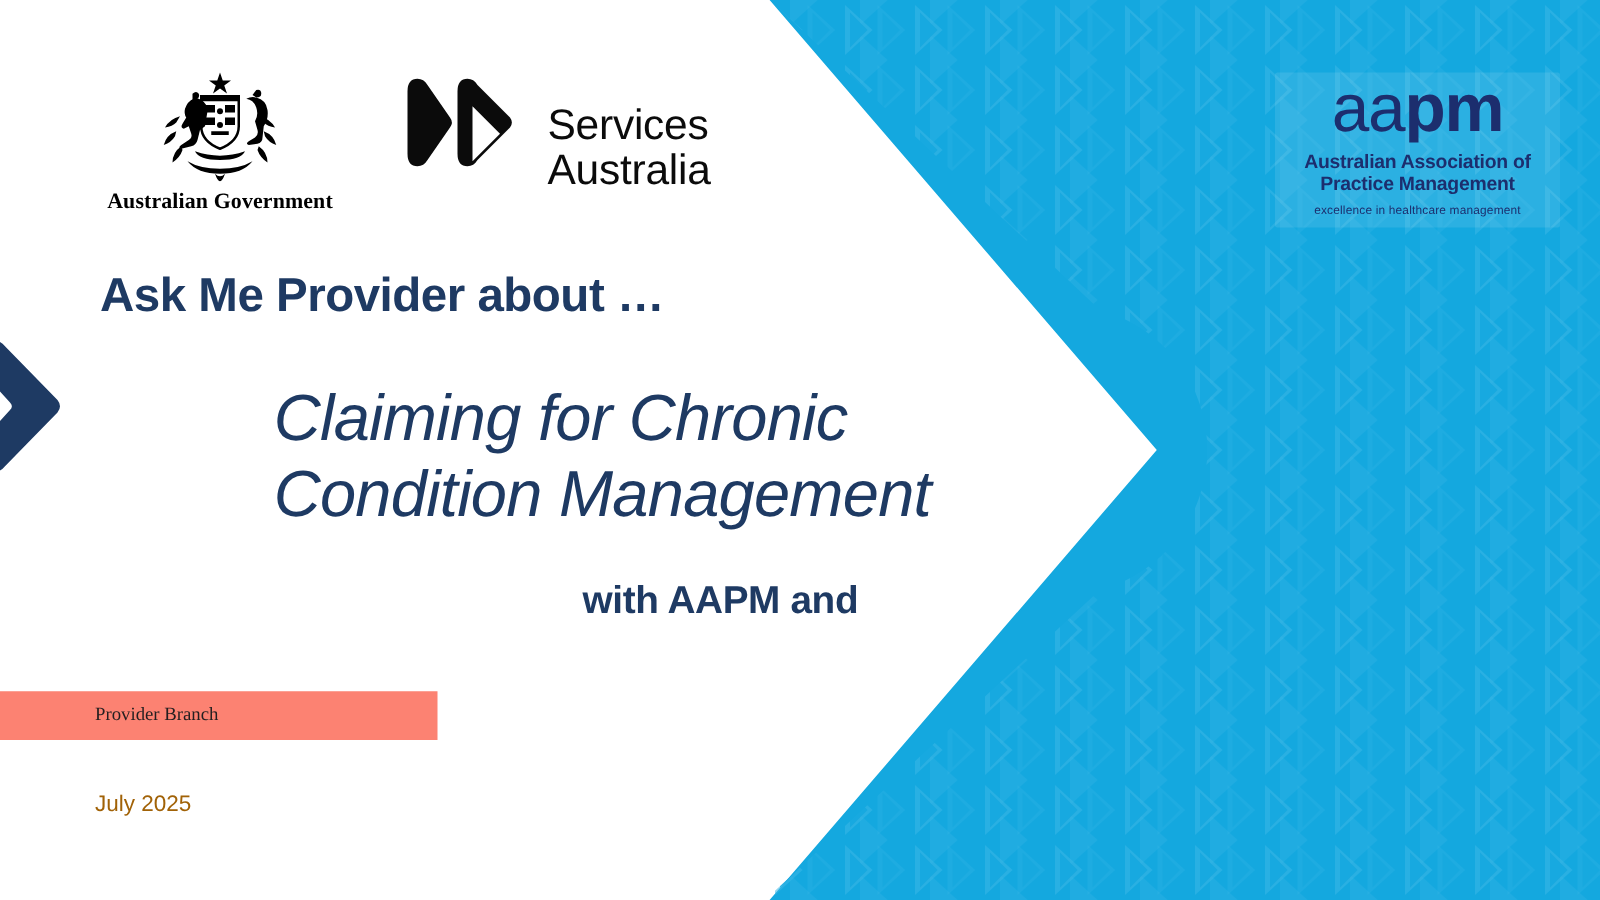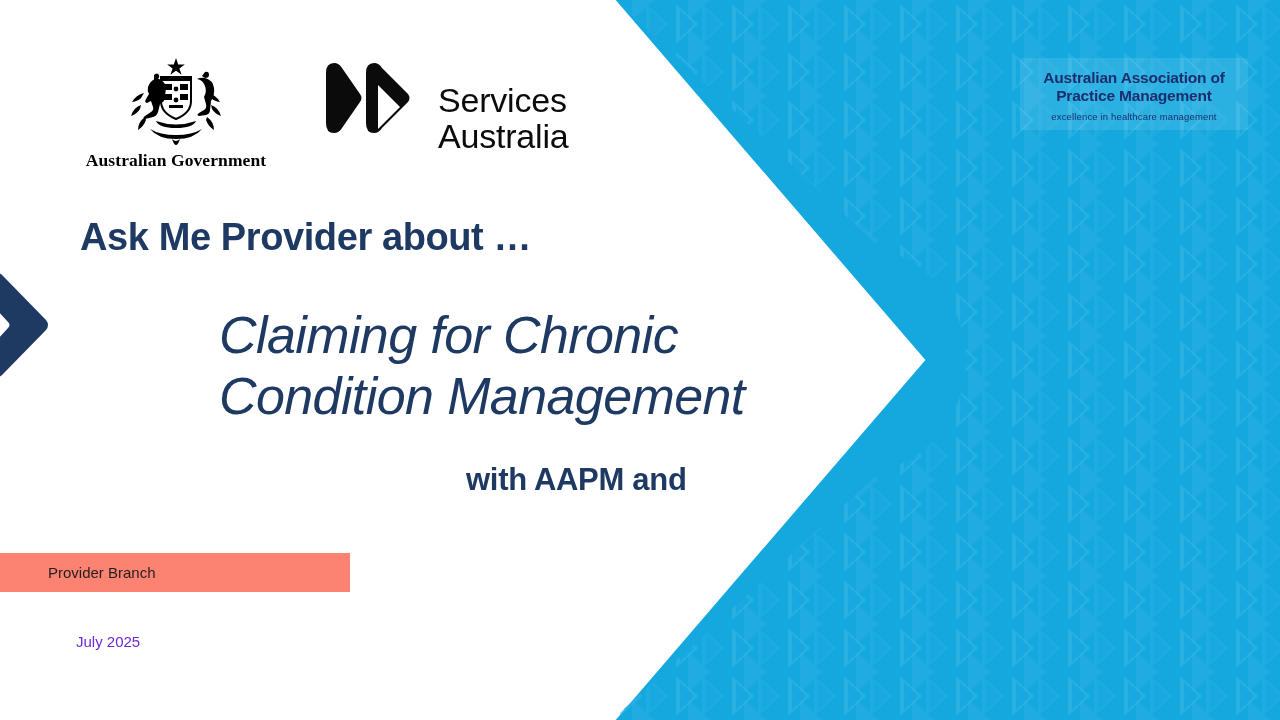--- a/index.html
+++ b/index.html
@@ -164,30 +164,31 @@
     left: 0;
     top: 553px;
     width: 350px;
     height: 39px;
     background: #FC8272;
     display: flex;
     align-items: center;
     z-index: 6;
   }
   .branch-label {
-    margin-left: 48px;
+    margin-left: 76px;
     font-size: 15px;
     color: #231F20;
+    font-family: Liberation Serif, serif;
   }
   .date-label {
     position: absolute;
     left: 76px;
     top: 633px;
-    font-size: 15px;
-    color: #6d28d9;
+    font-size: 18px;
+    color: #a16207;
     z-index: 6;
   }
 </style>
 </head>
 <body>
 
 <div class="slide">
 
   <div class="blue-panel"></div>
 
@@ -256,20 +257,21 @@
         </g>
       </svg>
       <div class="sa-wordmark">
         <div>Services</div>
         <div>Australia</div>
       </div>
     </div>
   </div>
 
   <div class="aapm">
+    <div class="aapm-mark"><span>aa</span><b>pm</b></div>
     <div class="aapm-name">
       <div>Australian Association of</div>
       <div>Practice Management</div>
     </div>
     <div class="aapm-tagline">excellence in healthcare management</div>
   </div>
 
   <div class="kicker">Ask Me Provider about …</div>
 
   <div class="title">

